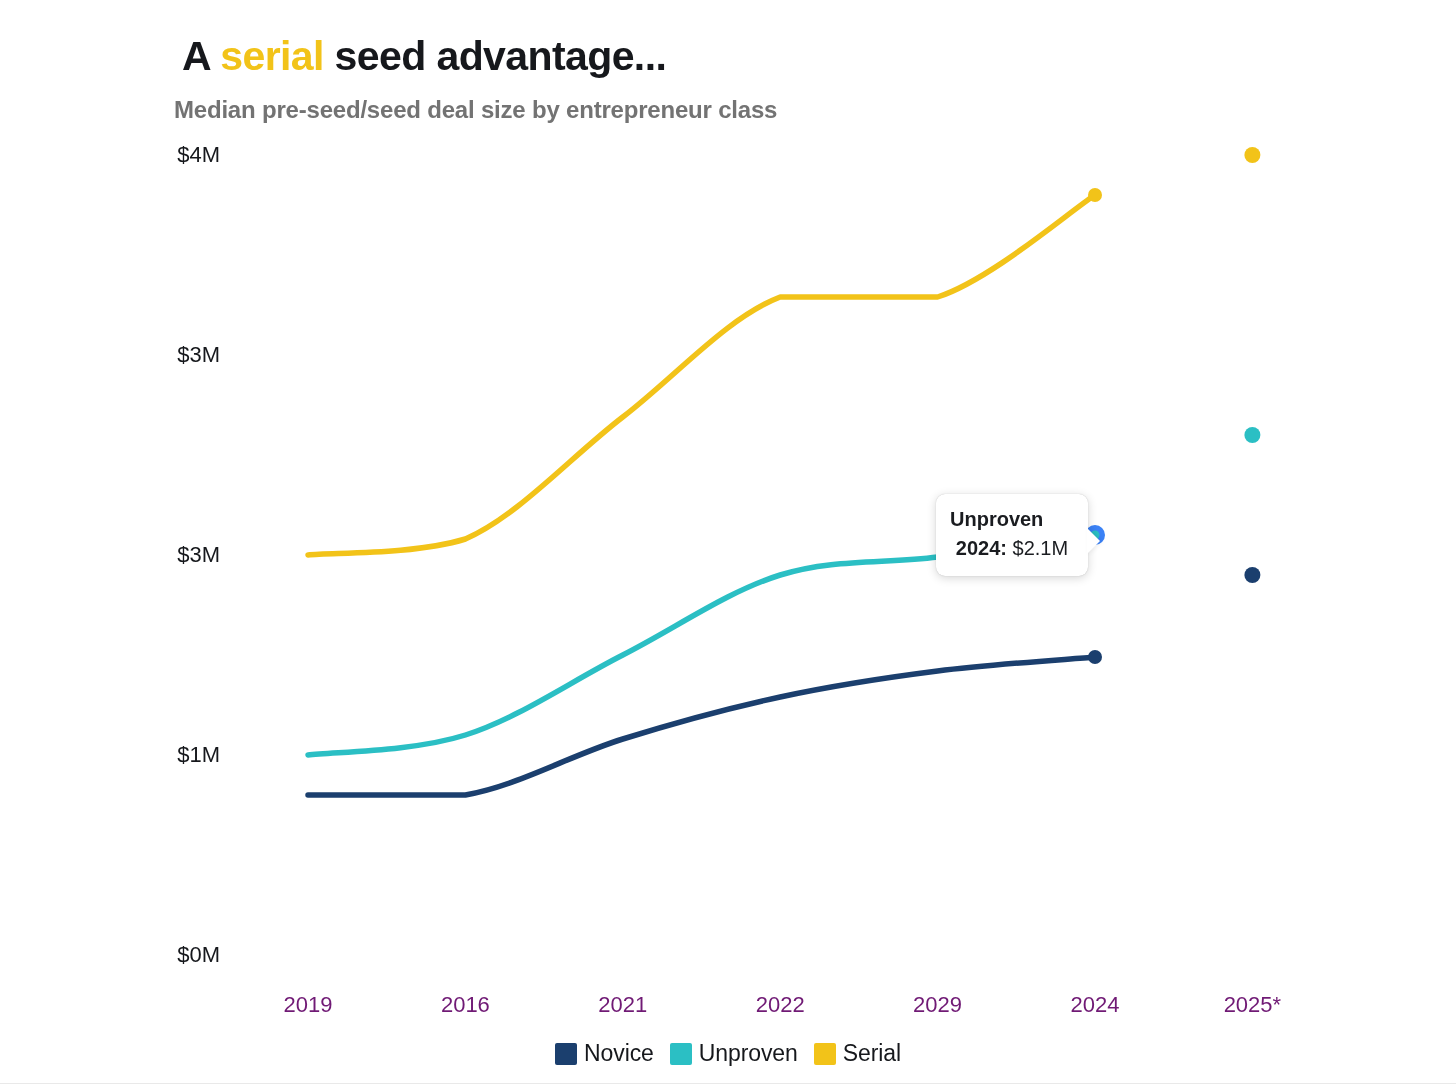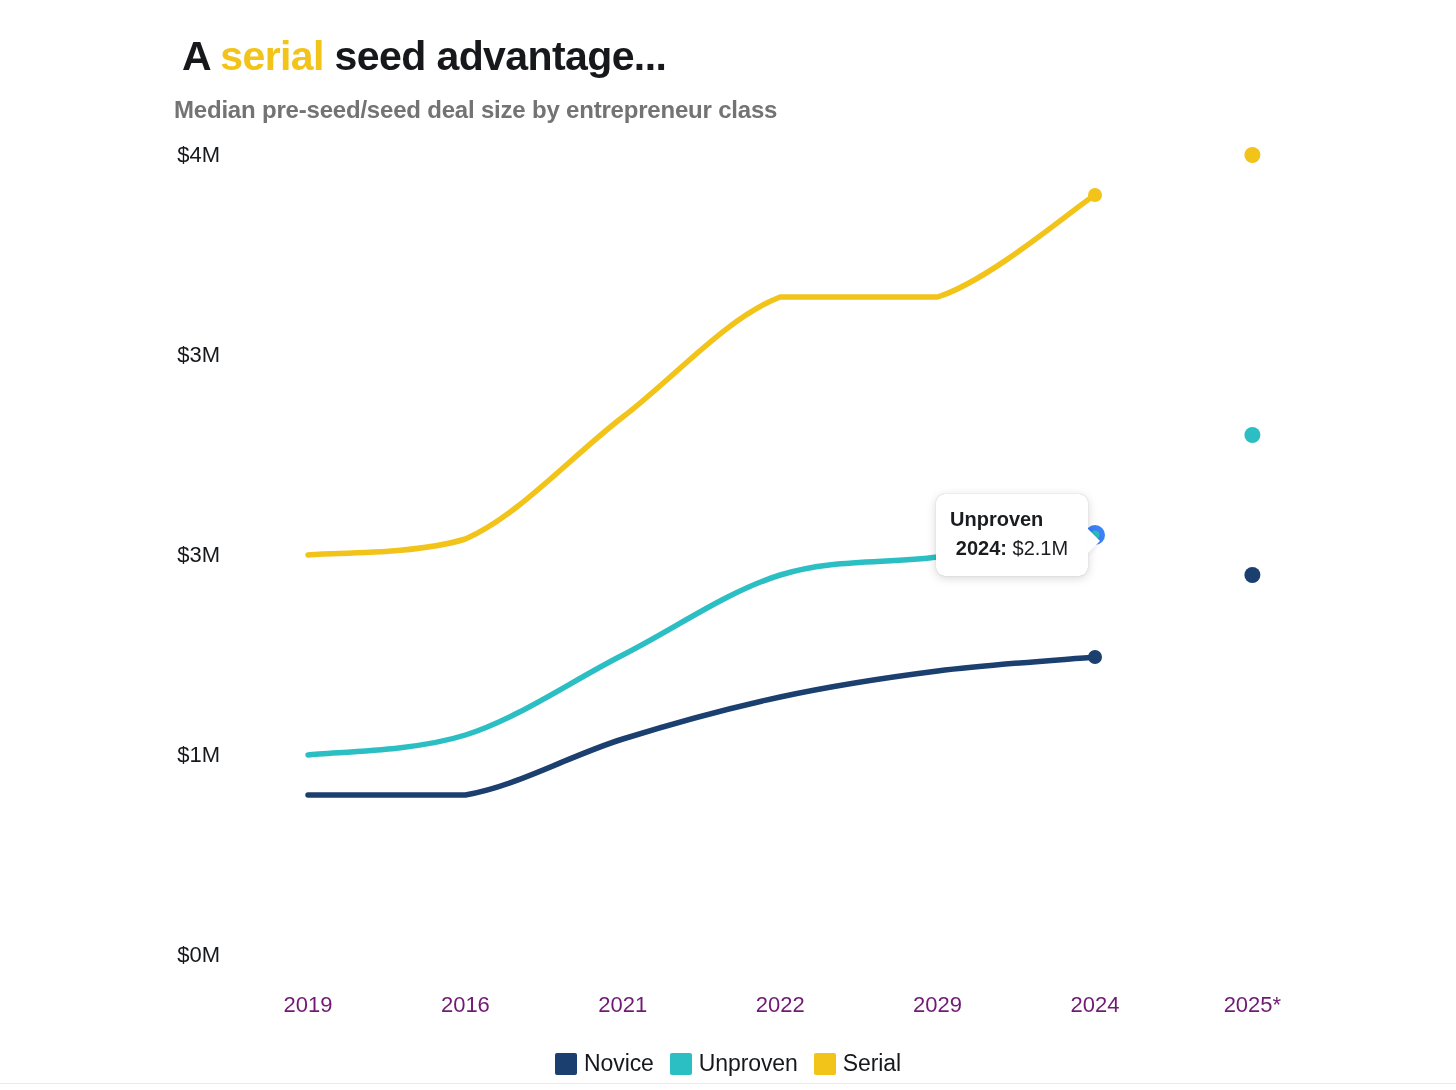--- a/index.html
+++ b/index.html
@@ -113,21 +113,20 @@
   
   #legend {
     position: absolute;
     left: 0;
     top: 1040px;
     width: 1456px;
     display: flex;
     justify-content: center;
     align-items: center;
     gap: 16px;
-    margin-top: 10px;
   }
   .legend-item {
     display: flex;
     align-items: center;
     gap: 7px;
   }
   .legend-swatch {
     width: 22px;
     height: 22px;
     border-radius: 2px;

